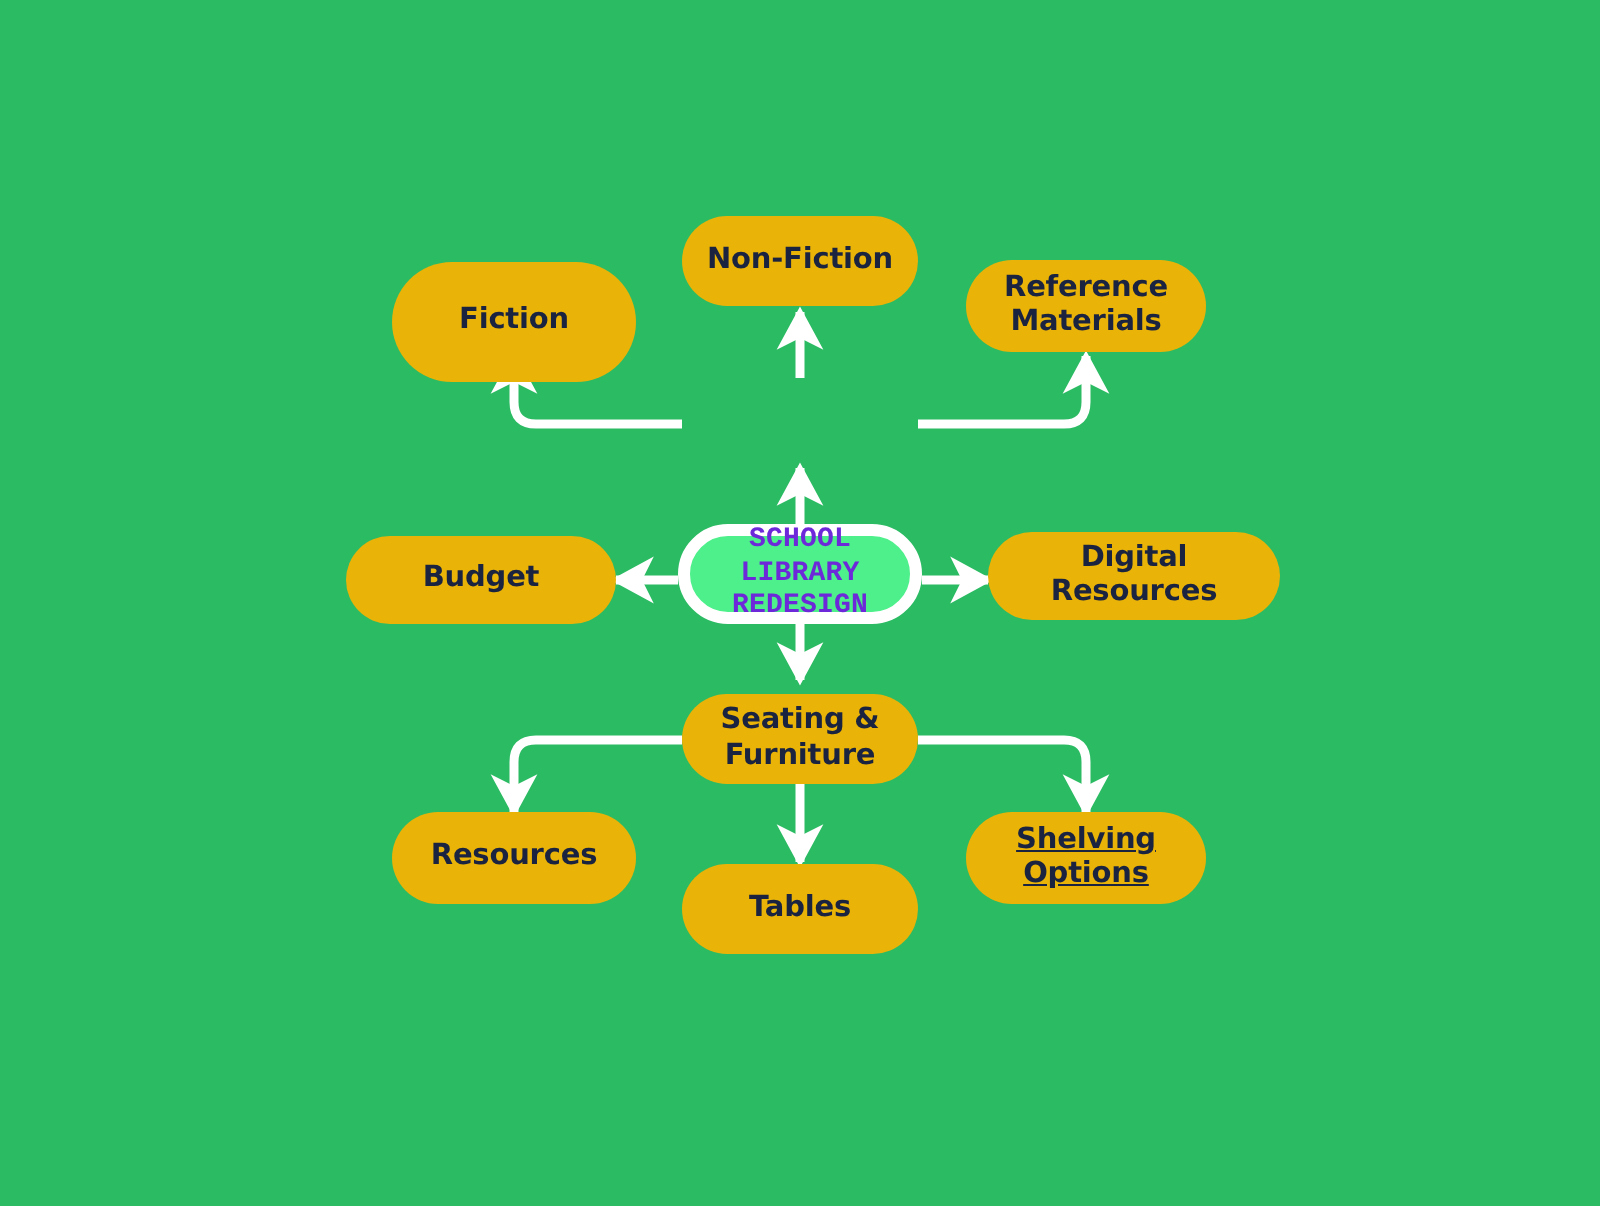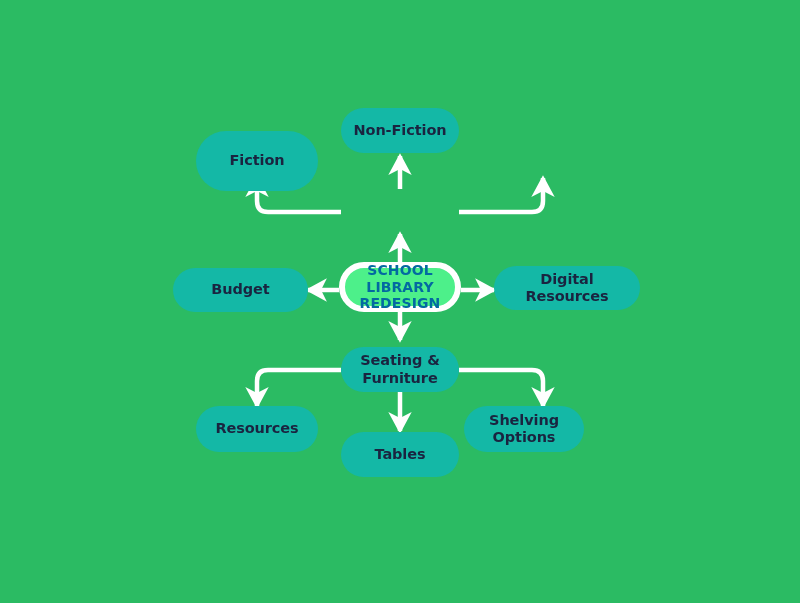--- a/index.html
+++ b/index.html
@@ -21,21 +21,21 @@
   #connectors {
     position: absolute;
     left: 0;
     top: 0;
     width: 800px;
     height: 603px;
   }
   .node {
     position: absolute;
     box-sizing: border-box;
-    background: #14b8a6;
+    background: #eab308;
     border-radius: 999px;
     display: flex;
     align-items: center;
     justify-content: center;
     text-align: center;
     color: #1a2440;
     font-weight: bold;
     letter-spacing: -0.1px;
     line-height: 1.18;
     z-index: 3;
@@ -44,22 +44,23 @@
     font-size: 14.5px;
   }
   .node.branch {
     font-size: 14.5px;
   }
   .node.central {
     background: #4df08a;
     border: 6px solid #ffffff;
     font-size: 14px;
     letter-spacing: 0.1px;
-    color: #0369a1;
+    color: #6d28d9;
     line-height: 1.2;
+    font-family: Liberation Mono, monospace;
   }
   .node-label {
     display: block;
     padding: 0 12px;
     white-space: pre-line;
   }
 </style>
 </head>
 <body>
 
@@ -117,27 +118,31 @@
   </div>
 
   <div class="node sub" style="left:196px; top:131px; width:122px; height:60px;">
     <span class="node-label">Fiction</span>
   </div>
 
   <div class="node sub" style="left:341px; top:108px; width:118px; height:45px;">
     <span class="node-label">Non-Fiction</span>
   </div>
 
+  <div class="node sub" style="left:483px; top:130px; width:120px; height:46px;">
+    <span class="node-label">Reference
+Materials</span>
+  </div>
 
   <div class="node sub" style="left:196px; top:406px; width:122px; height:46px;">
     <span class="node-label">Resources</span>
   </div>
 
   <div class="node sub" style="left:341px; top:432px; width:118px; height:45px;justify-content:center;">
     <span class="node-label">Tables</span>
   </div>
 
-  <div class="node sub" style="left:464px; top:406px; width:120px; height:46px;">
+  <div class="node sub" style="left:483px; top:406px; width:120px; height:46px;text-decoration:underline;">
     <span class="node-label">Shelving
 Options</span>
   </div>
 
 </div>
 
 </body></html>

